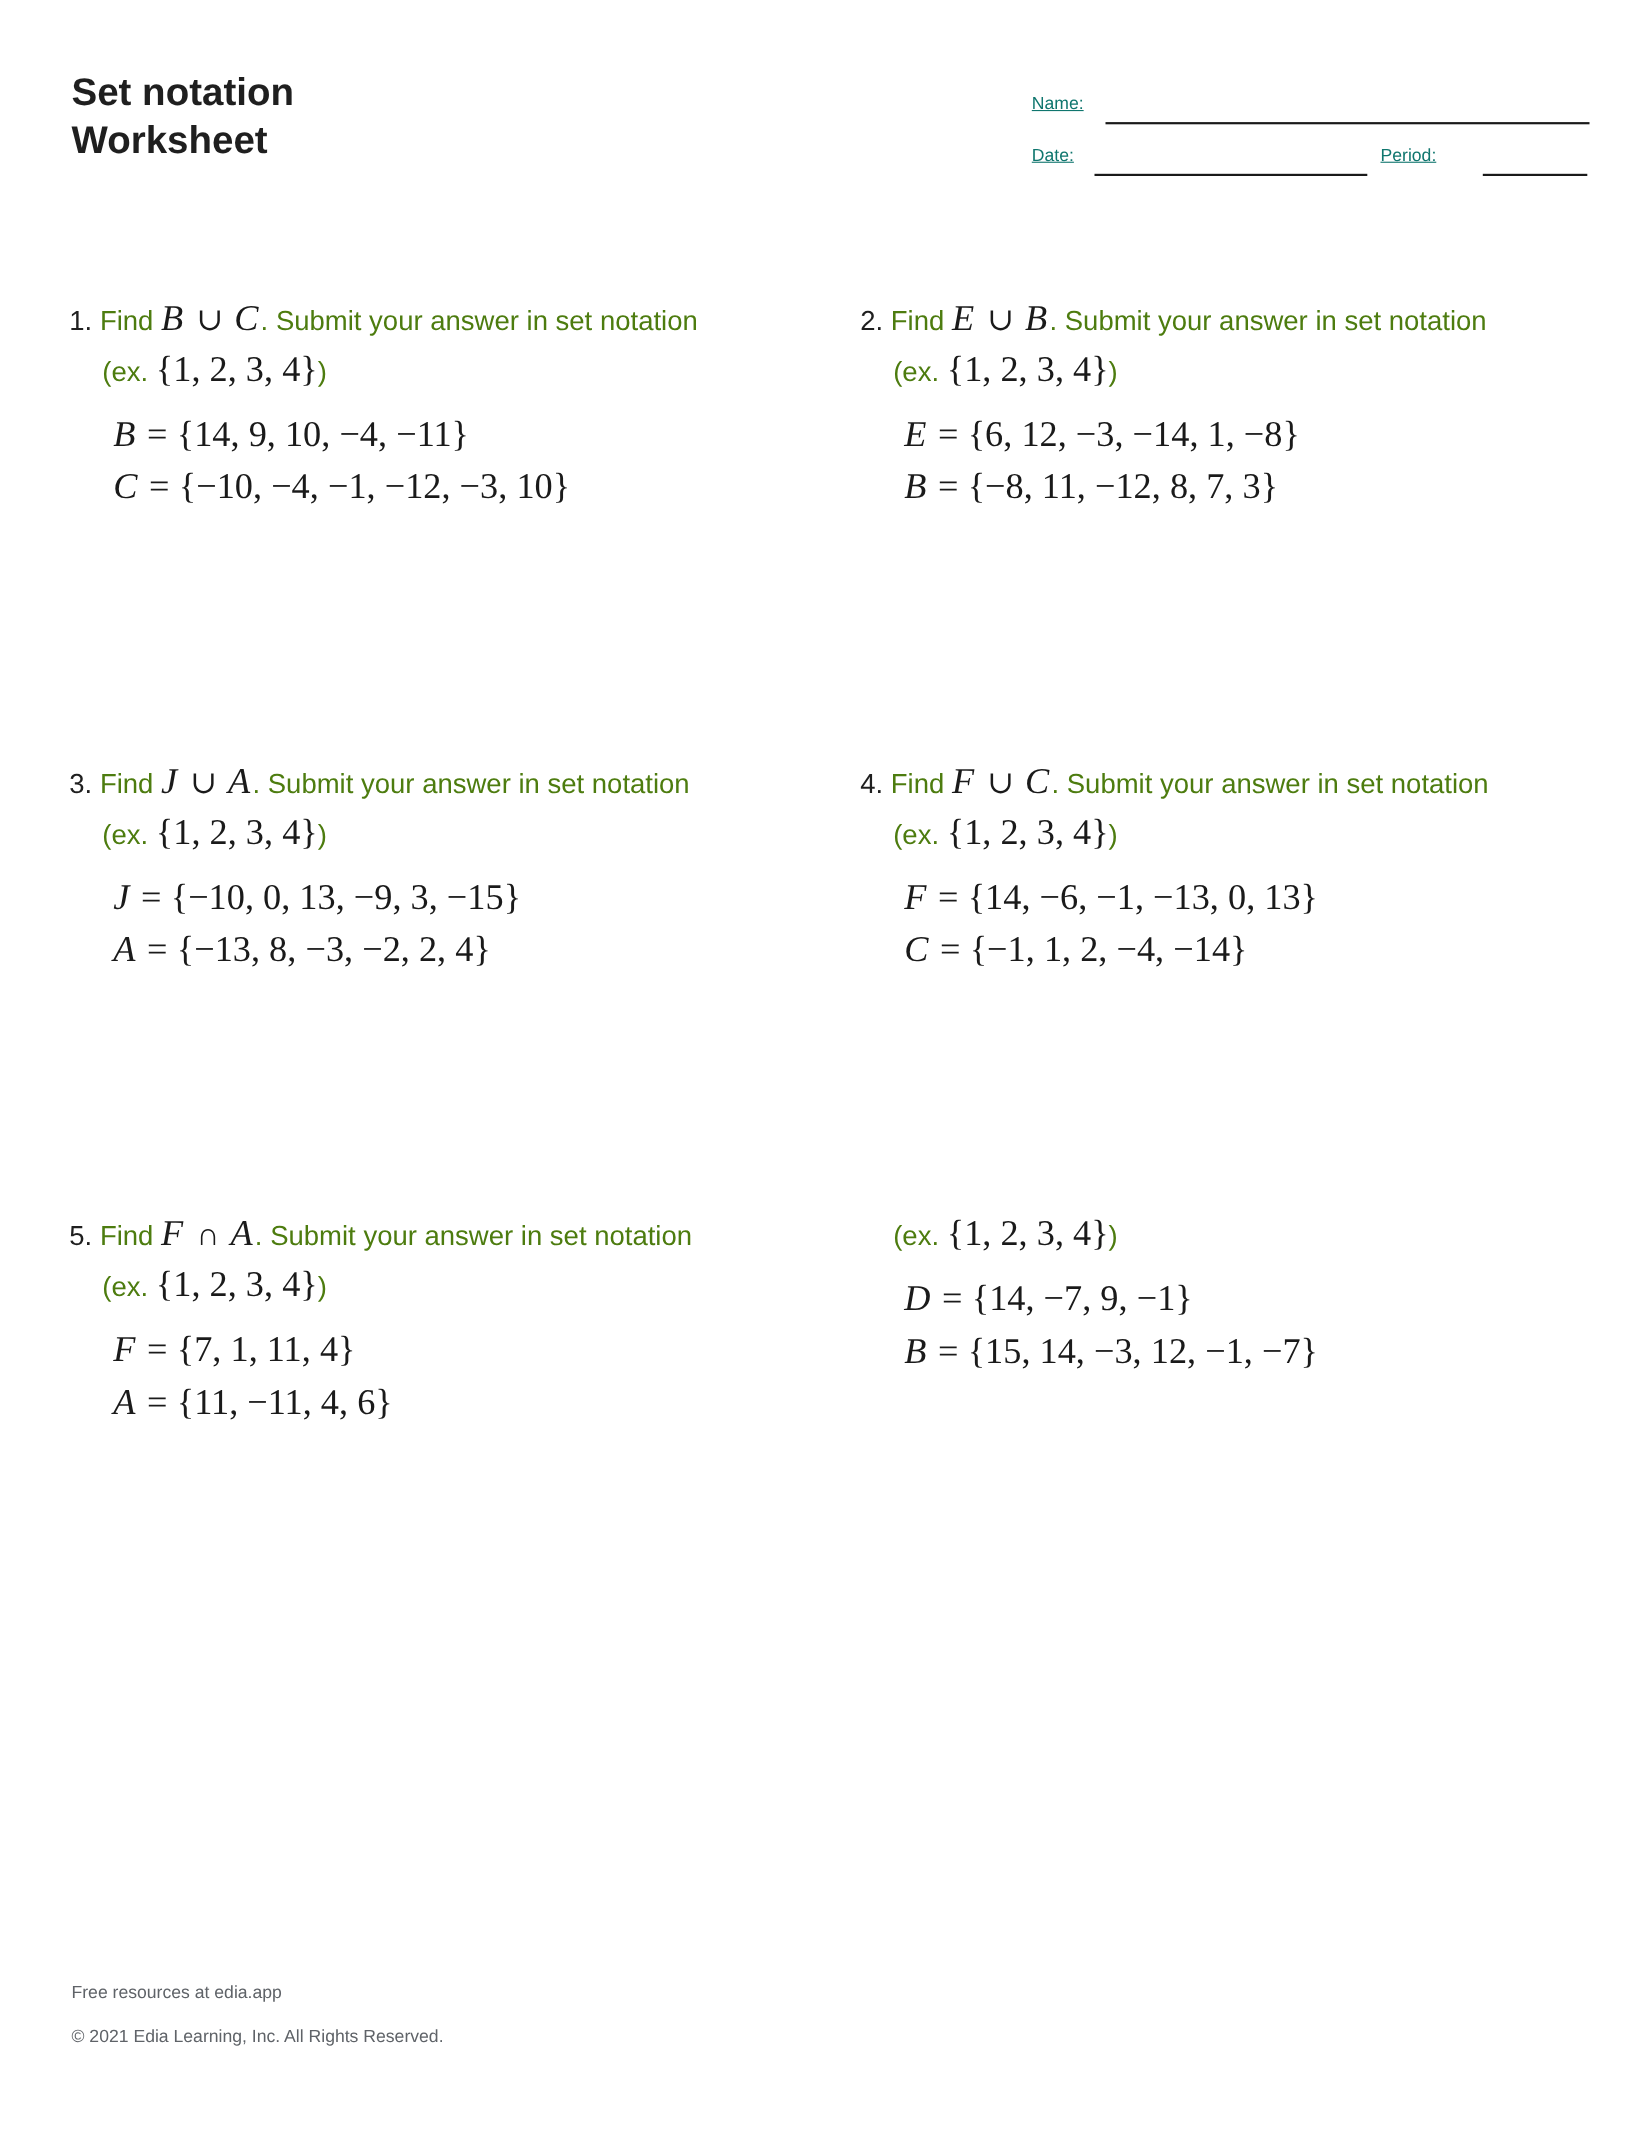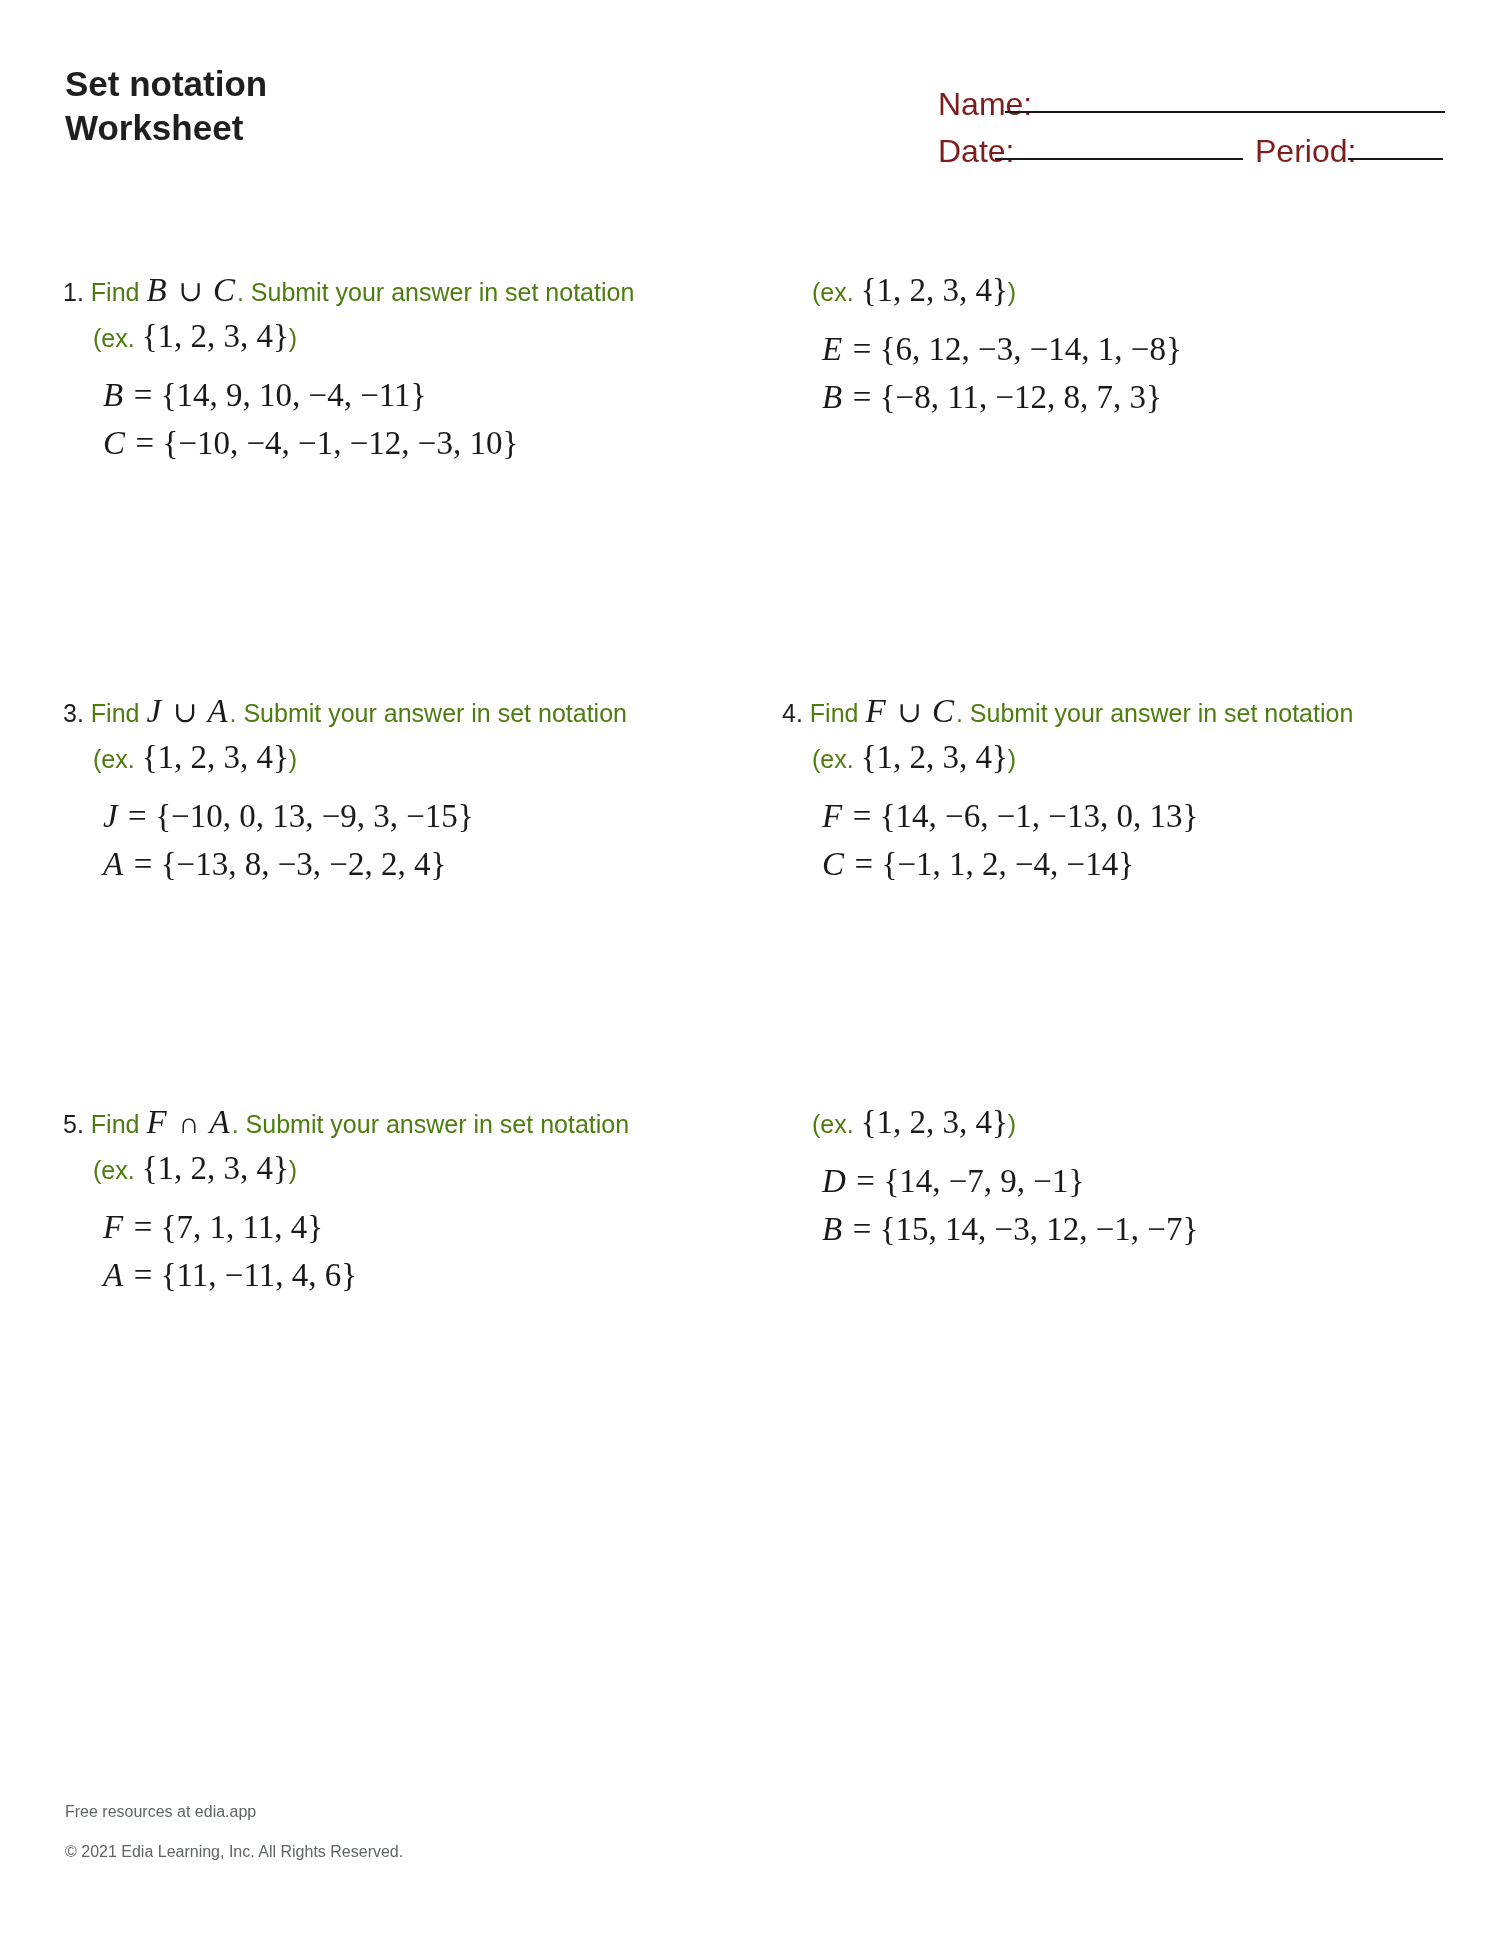--- a/index.html
+++ b/index.html
@@ -20,22 +20,23 @@
   
   .page-title {
     left: 65px;
     top: 62px;
     font-size: 35px;
     font-weight: 700;
     line-height: 44px;
     color: #1f1f1f;
   }
   .field-label {
-    font-size: 32px;
-    color: #7f1d1d;
+    font-size: 16px;
+    color: #0f766e;
+    text-decoration: underline;
   }
   .blank-line {
     border-bottom: 2.5px solid #1a1a1a;
     height: 1px;
   }
 
   
   .problem {
     position: absolute;
     width: 680px;
@@ -113,20 +114,25 @@
     </div>
     <div class="def-line">
       <span class="math mvar">C</span>
       <span class="math meq">=</span>
       <span class="math">{−10, −4, −1, −12, −3, 10}</span>
     </div>
   </div>
 </div>
 
 <div class="problem" style="left:782px; top:268px;">
+  <div class="prob-head">
+    <span class="num">2.</span>
+    <span class="sans">Find</span>
+    <span class="math mvar">E</span><span class="math mop">∪</span><span class="math mvar">B</span><span class="sans">. Submit your answer in set notation</span>
+  </div>
   <div class="prob-ex">
     <span class="sans">(ex.</span>
     <span class="math">{1, 2, 3, 4}</span><span class="sans">)</span>
   </div>
   <div class="prob-defs">
     <div class="def-line">
       <span class="math mvar">E</span>
       <span class="math meq">=</span>
       <span class="math">{6, 12, −3, −14, 1, −8}</span>
     </div>

